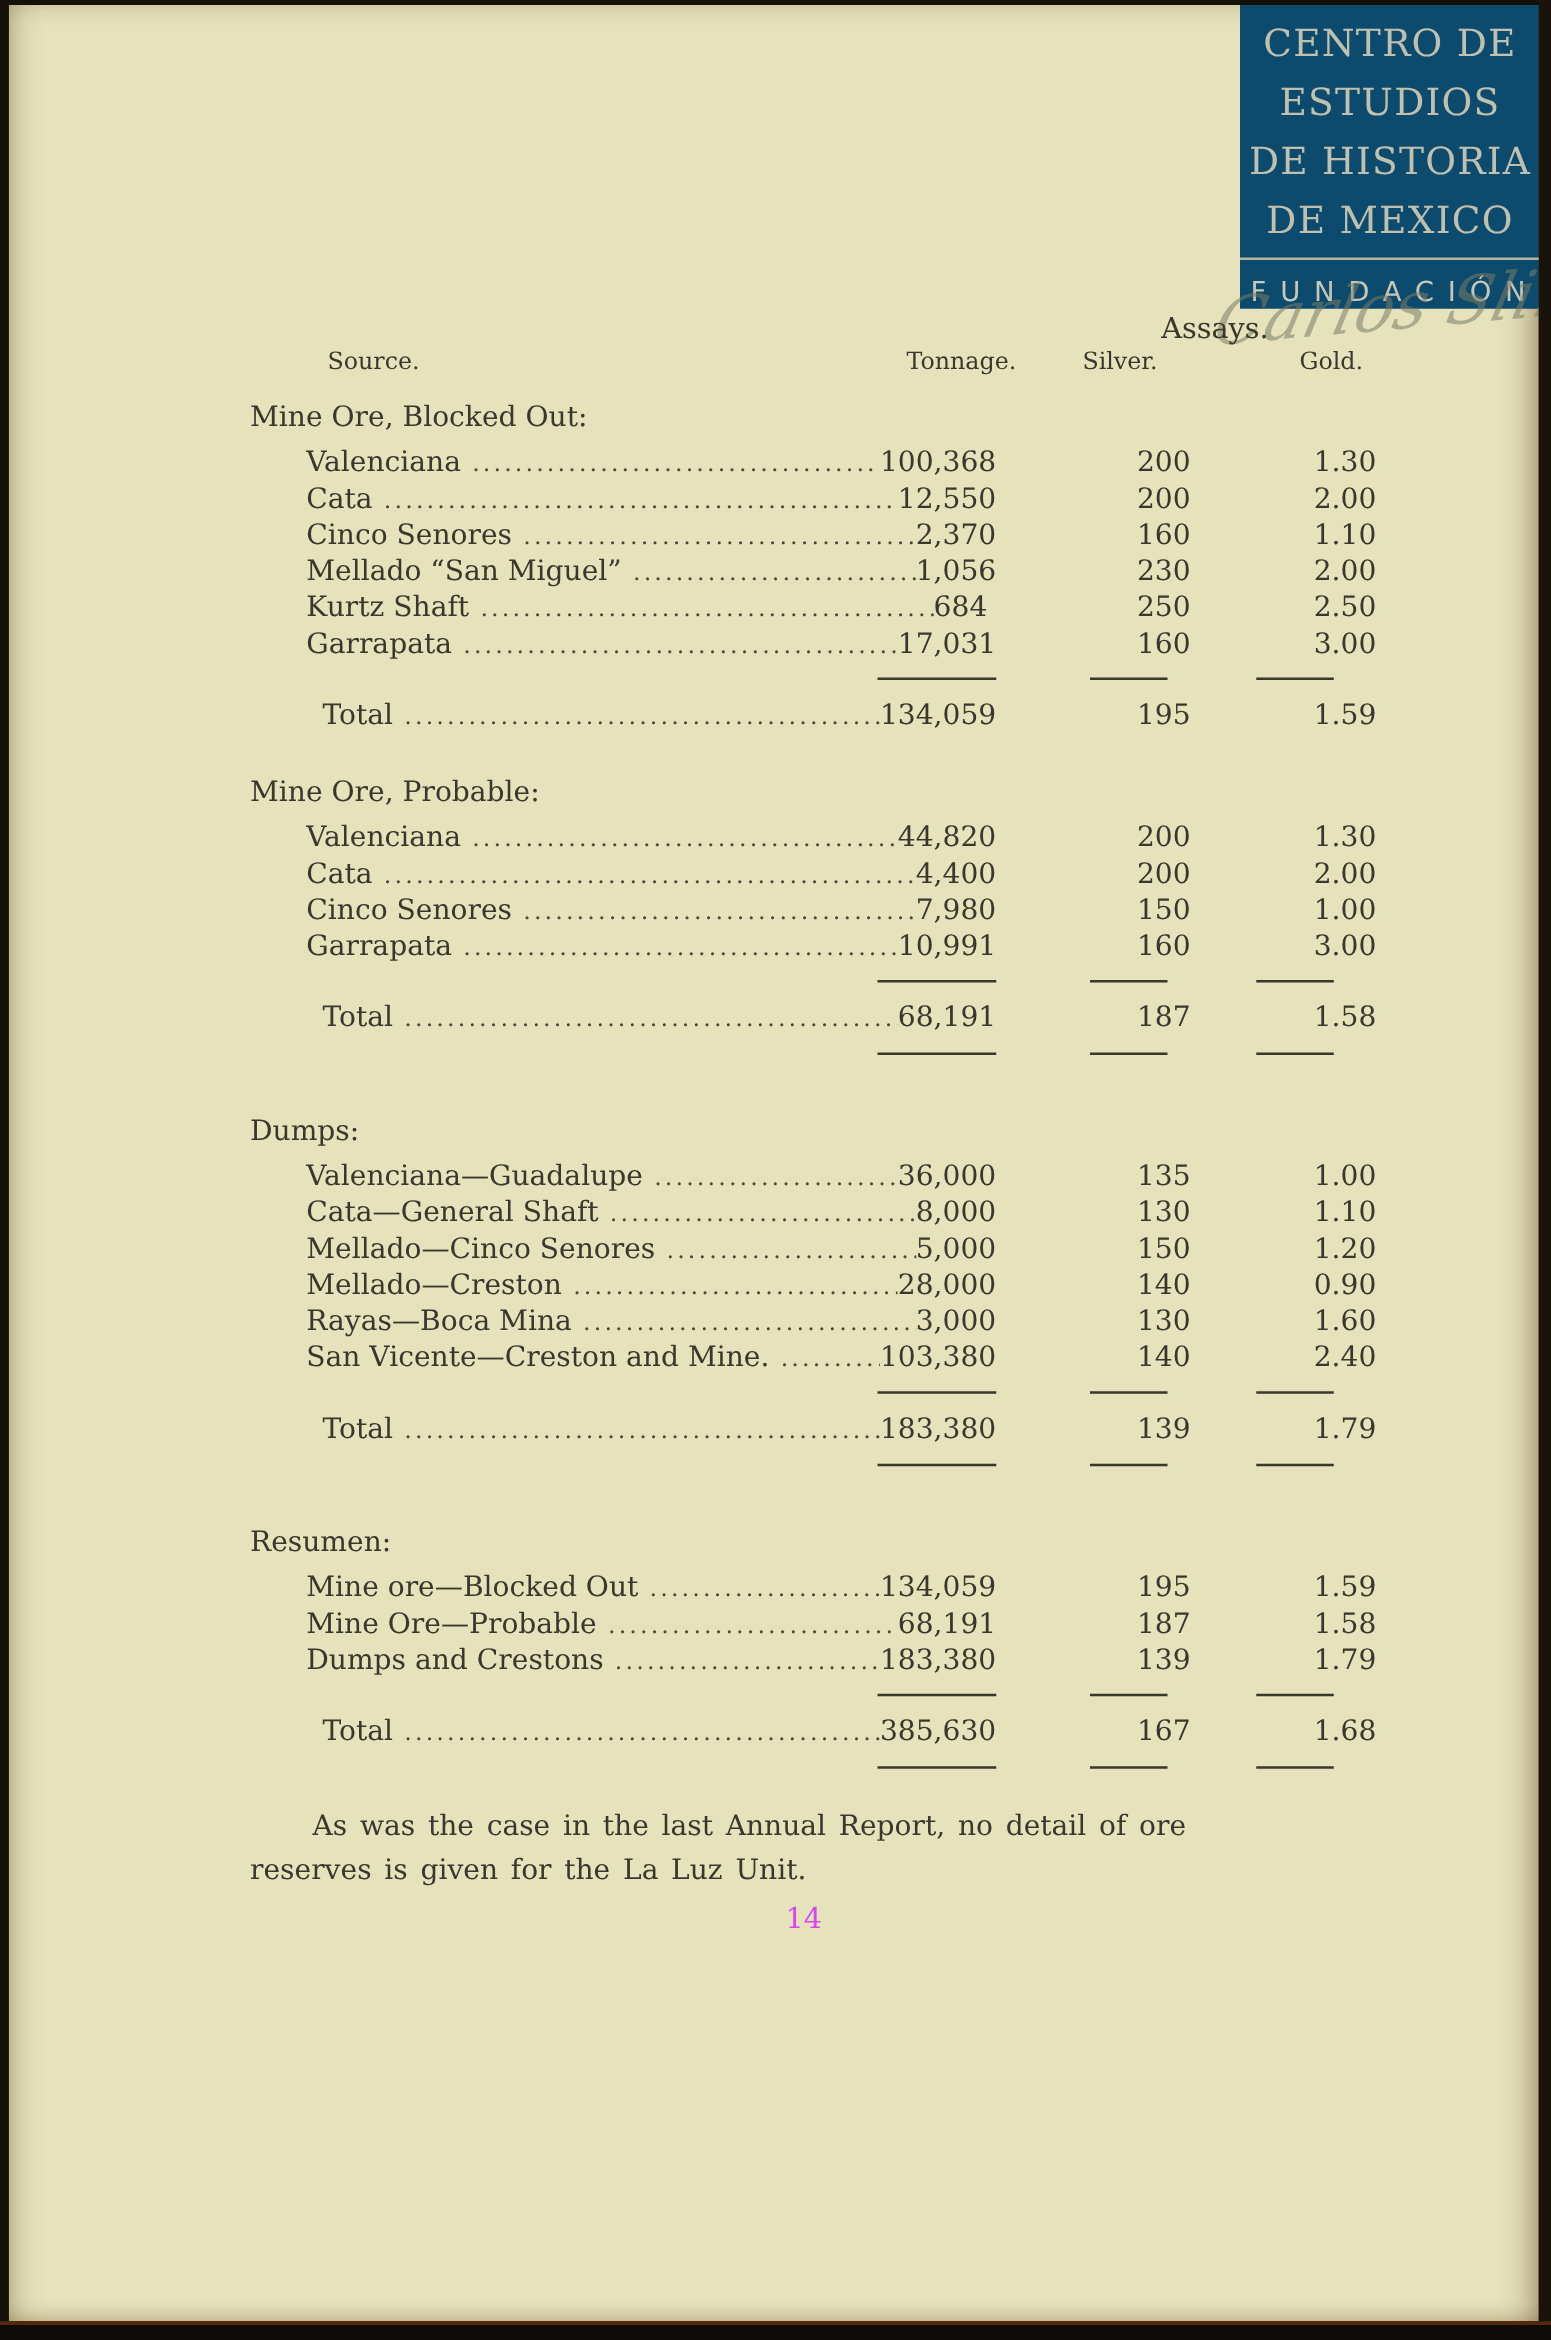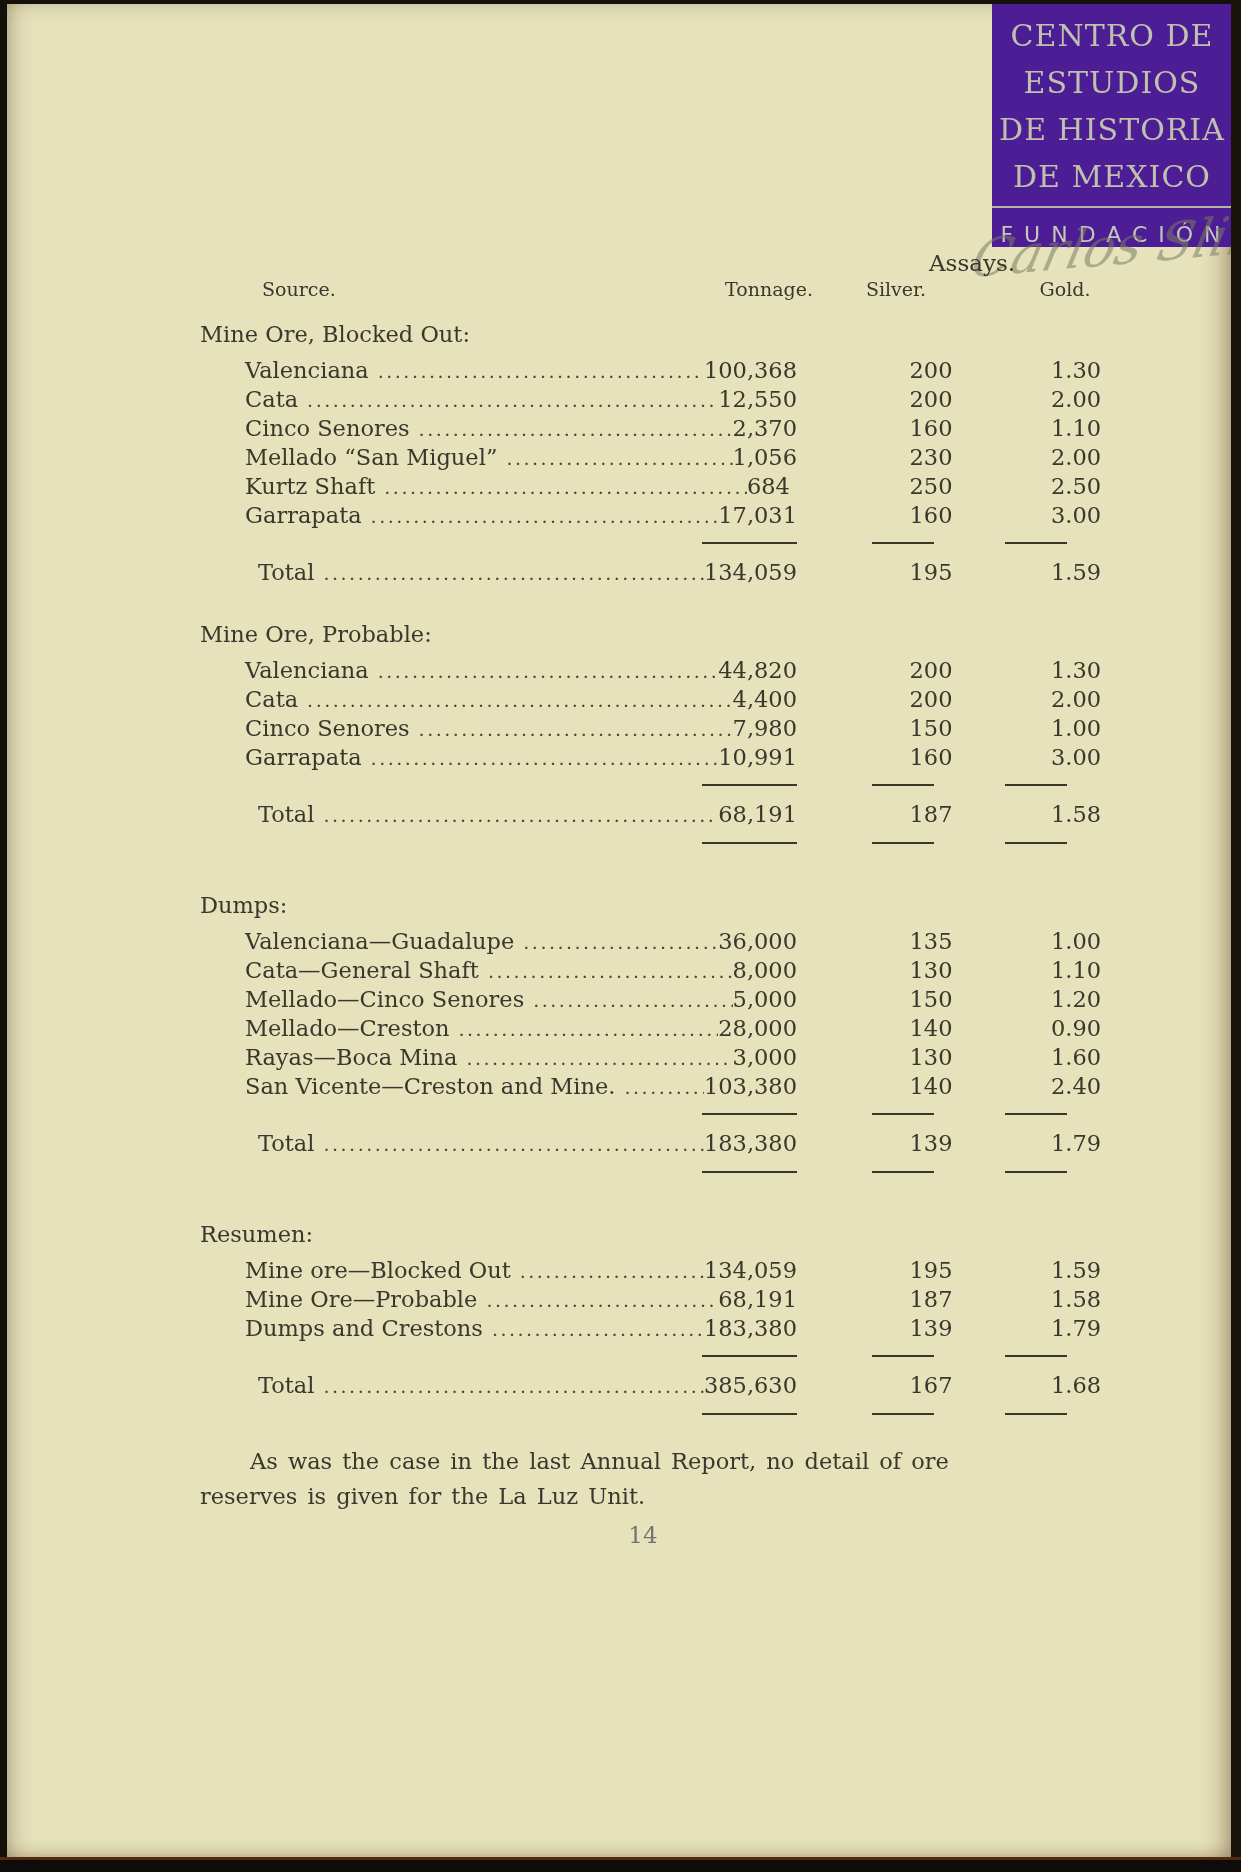--- a/index.html
+++ b/index.html
@@ -9,21 +9,21 @@
          box-shadow:inset 14px 0 26px -14px rgba(90,70,40,.45),
                     inset -16px 0 26px -12px rgba(90,60,30,.5),
                     inset 0 -10px 18px -8px rgba(120,70,30,.35);}
   .b-bottom{position:absolute;left:0;bottom:0;width:100%;height:12px;background:#0e0b08;border-top:3px solid #53290f;}
   .b-top{position:absolute;left:0;top:0;width:100%;height:4px;background:#14100a;}
   .b-left{position:absolute;left:0;top:0;width:7px;height:100%;background:#14100a;}
   .b-right{position:absolute;right:0;top:0;width:10px;height:100%;background:#1a130c;}
 
   
   .stamp-panel{position:absolute;left:992px;top:4px;width:240px;height:243px;
-               background:#4c1d95;padding-top:8px;box-sizing:border-box;}
+               background:#0c4a6e;padding-top:8px;box-sizing:border-box;}
   .stamp-line{height:47px;line-height:47px;text-align:center;font-size:30px;
               letter-spacing:1px;color:#c0c0ae;white-space:nowrap;}
   .stamp-divider{width:100%;height:0;border-top:2px solid #b4b4a2;margin-top:6px;}
   .stamp-foundation{margin-top:14px;text-align:center;
               font-family:"DejaVu Sans","Liberation Sans",sans-serif;
               font-size:22px;letter-spacing:11px;padding-left:8px;color:#c7c7b7;}
   .signature{position:absolute;left:980px;top:228px;font-size:52px;font-style:italic;
              white-space:nowrap;color:rgba(122,126,100,.55);
              transform:rotate(-5deg) skewX(-18deg);transform-origin:left top;}
 
@@ -51,21 +51,21 @@
   .rule-row{display:flex;height:16px;margin-top:12px;}
   .rule{height:0;border-top:2.5px solid #3a372c;}
   .rule-t{width:95px;margin-left:502px;}
   .rule-s{width:62px;margin-left:75px;}
   .rule-g{width:62px;margin-left:71px;}
   .rule-row.bottom{margin-top:13px;height:10px;}
 
   .note{position:absolute;left:200px;top:1444px;width:785px;font-size:22.5px;
         line-height:35px;text-indent:50px;word-spacing:3px;color:#3a372c;}
   .page-number{position:absolute;left:593px;top:1522px;width:100px;text-align:center;
-        font-size:23px;color:#737373;}
+        font-size:23px;color:#d946ef;}
 </style>
 </head>
 <body>
 
 <div class="page">
   <div class="paper"></div>
 
   <div class="stamp-panel">
     <div class="stamp-line">CENTRO DE</div>
     <div class="stamp-line">ESTUDIOS</div>

